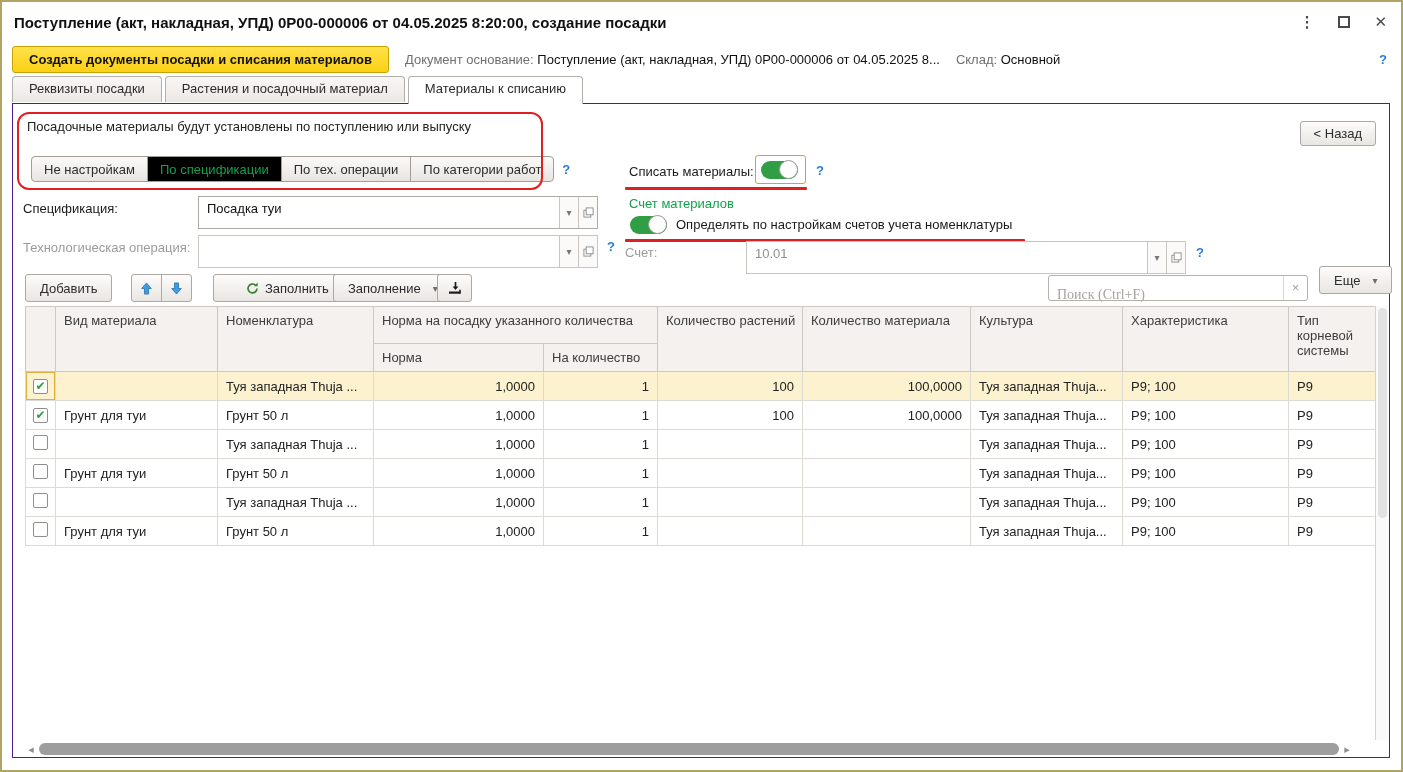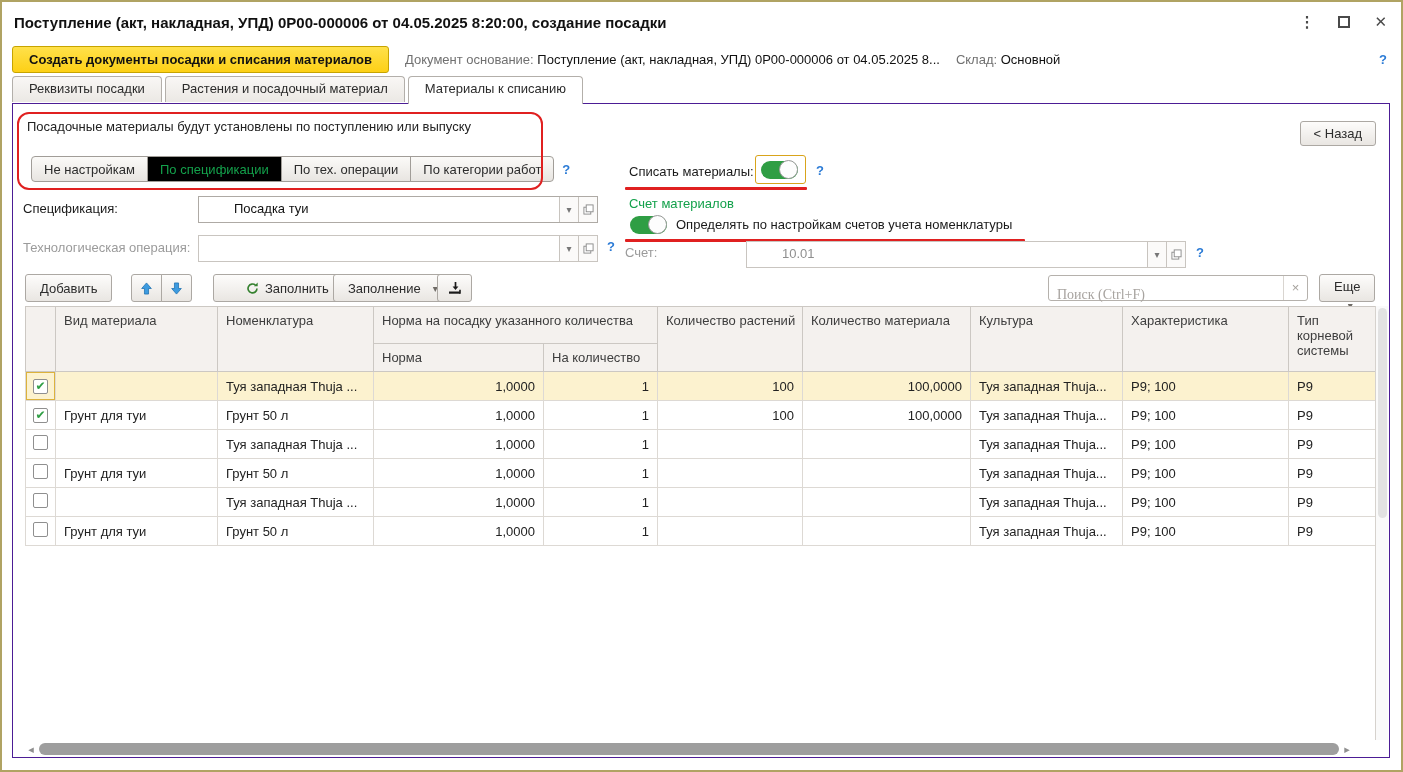--- a/index.html
+++ b/index.html
@@ -51,21 +51,21 @@
   .btn { font-family:inherit; font-size:13px; color:#2c2c2c; background:linear-gradient(#fdfcfb,#e9e6e2); border:1px solid #aca8a3; border-radius:3px; padding:4px 14px; cursor:pointer; white-space:nowrap; }
   .back-btn { position:absolute; top:17px; right:13px; padding:4px 13px; }
 
   
   .toggle { position:absolute; width:37px; height:18px; border-radius:9px; background:#2f9e44; cursor:pointer; }
   .toggle .knob { position:absolute; right:0px; top:-1px; width:19px; height:19px; border-radius:50%; background:#fdfdfd; border:1px solid #9b9b9b; }
   .focus-ring { position:absolute; border:1px solid #d9a41b; border-radius:3px; pointer-events:none; }
   .green-text { color:#13a14b; }
 
   
-  .combo { position:absolute; height:27px; display:flex; border:1px solid #aeaaa5; background:#fff;padding-left:27px; }
+  .combo { position:absolute; height:33px; display:flex; border:1px solid #aeaaa5; background:#fff; }
   .combo-input { flex:1; padding:4px 8px 0; white-space:nowrap; overflow:hidden; color:#111; }
   .combo.disabled { border-color:#c9c5c0; }
   .combo.disabled .combo-input { color:#8f8f8f; }
   .combo-btn { width:19px; border-left:1px solid #c8c4bf; background:#fbfaf9; display:flex; align-items:center; justify-content:center; cursor:pointer; color:#777; font-size:10px; }
   .field-label { position:absolute; white-space:nowrap; }
   .muted { color:#9b9b9b; }
 
   
   .tt-btn { position:absolute; height:28px; display:inline-flex; align-items:center; gap:6px; }
   .btn-group { position:absolute; display:flex; }
@@ -239,21 +239,21 @@
           <path d="M8.5 1 v5.2" stroke="#1a1a1a" stroke-width="1.7" fill="none"></path>
           <path d="M5.6 5.4 L8.5 9 L11.4 5.4 Z" fill="#1a1a1a"></path>
           <path d="M2 10.5 h11 v2.2 h-11 z" fill="#1a1a1a"></path>
           <path d="M13 8.8 v4" stroke="#1a1a1a" stroke-width="1.6"></path>
         </svg>
     </button>
     <div class="search-wrap" style="left:1035px; top:171px; width:260px;">
       <input placeholder="Поиск (Ctrl+F)" style="">
       <span class="search-clear">×</span>
     </div>
-    <button class="btn tt-btn" style="left:1306px; top:170px;flex-direction:column;">
+    <button class="btn tt-btn" style="left:1306px; top:162px;">
       <span>Еще</span>
       <span class="dd-glyph">▾</span>
     </button>
 
     <div class="grid-wrap">
       <table class="grid">
         <colgroup>
           <col style="width:30px">
             <col style="width:162px">
             <col style="width:156px">

